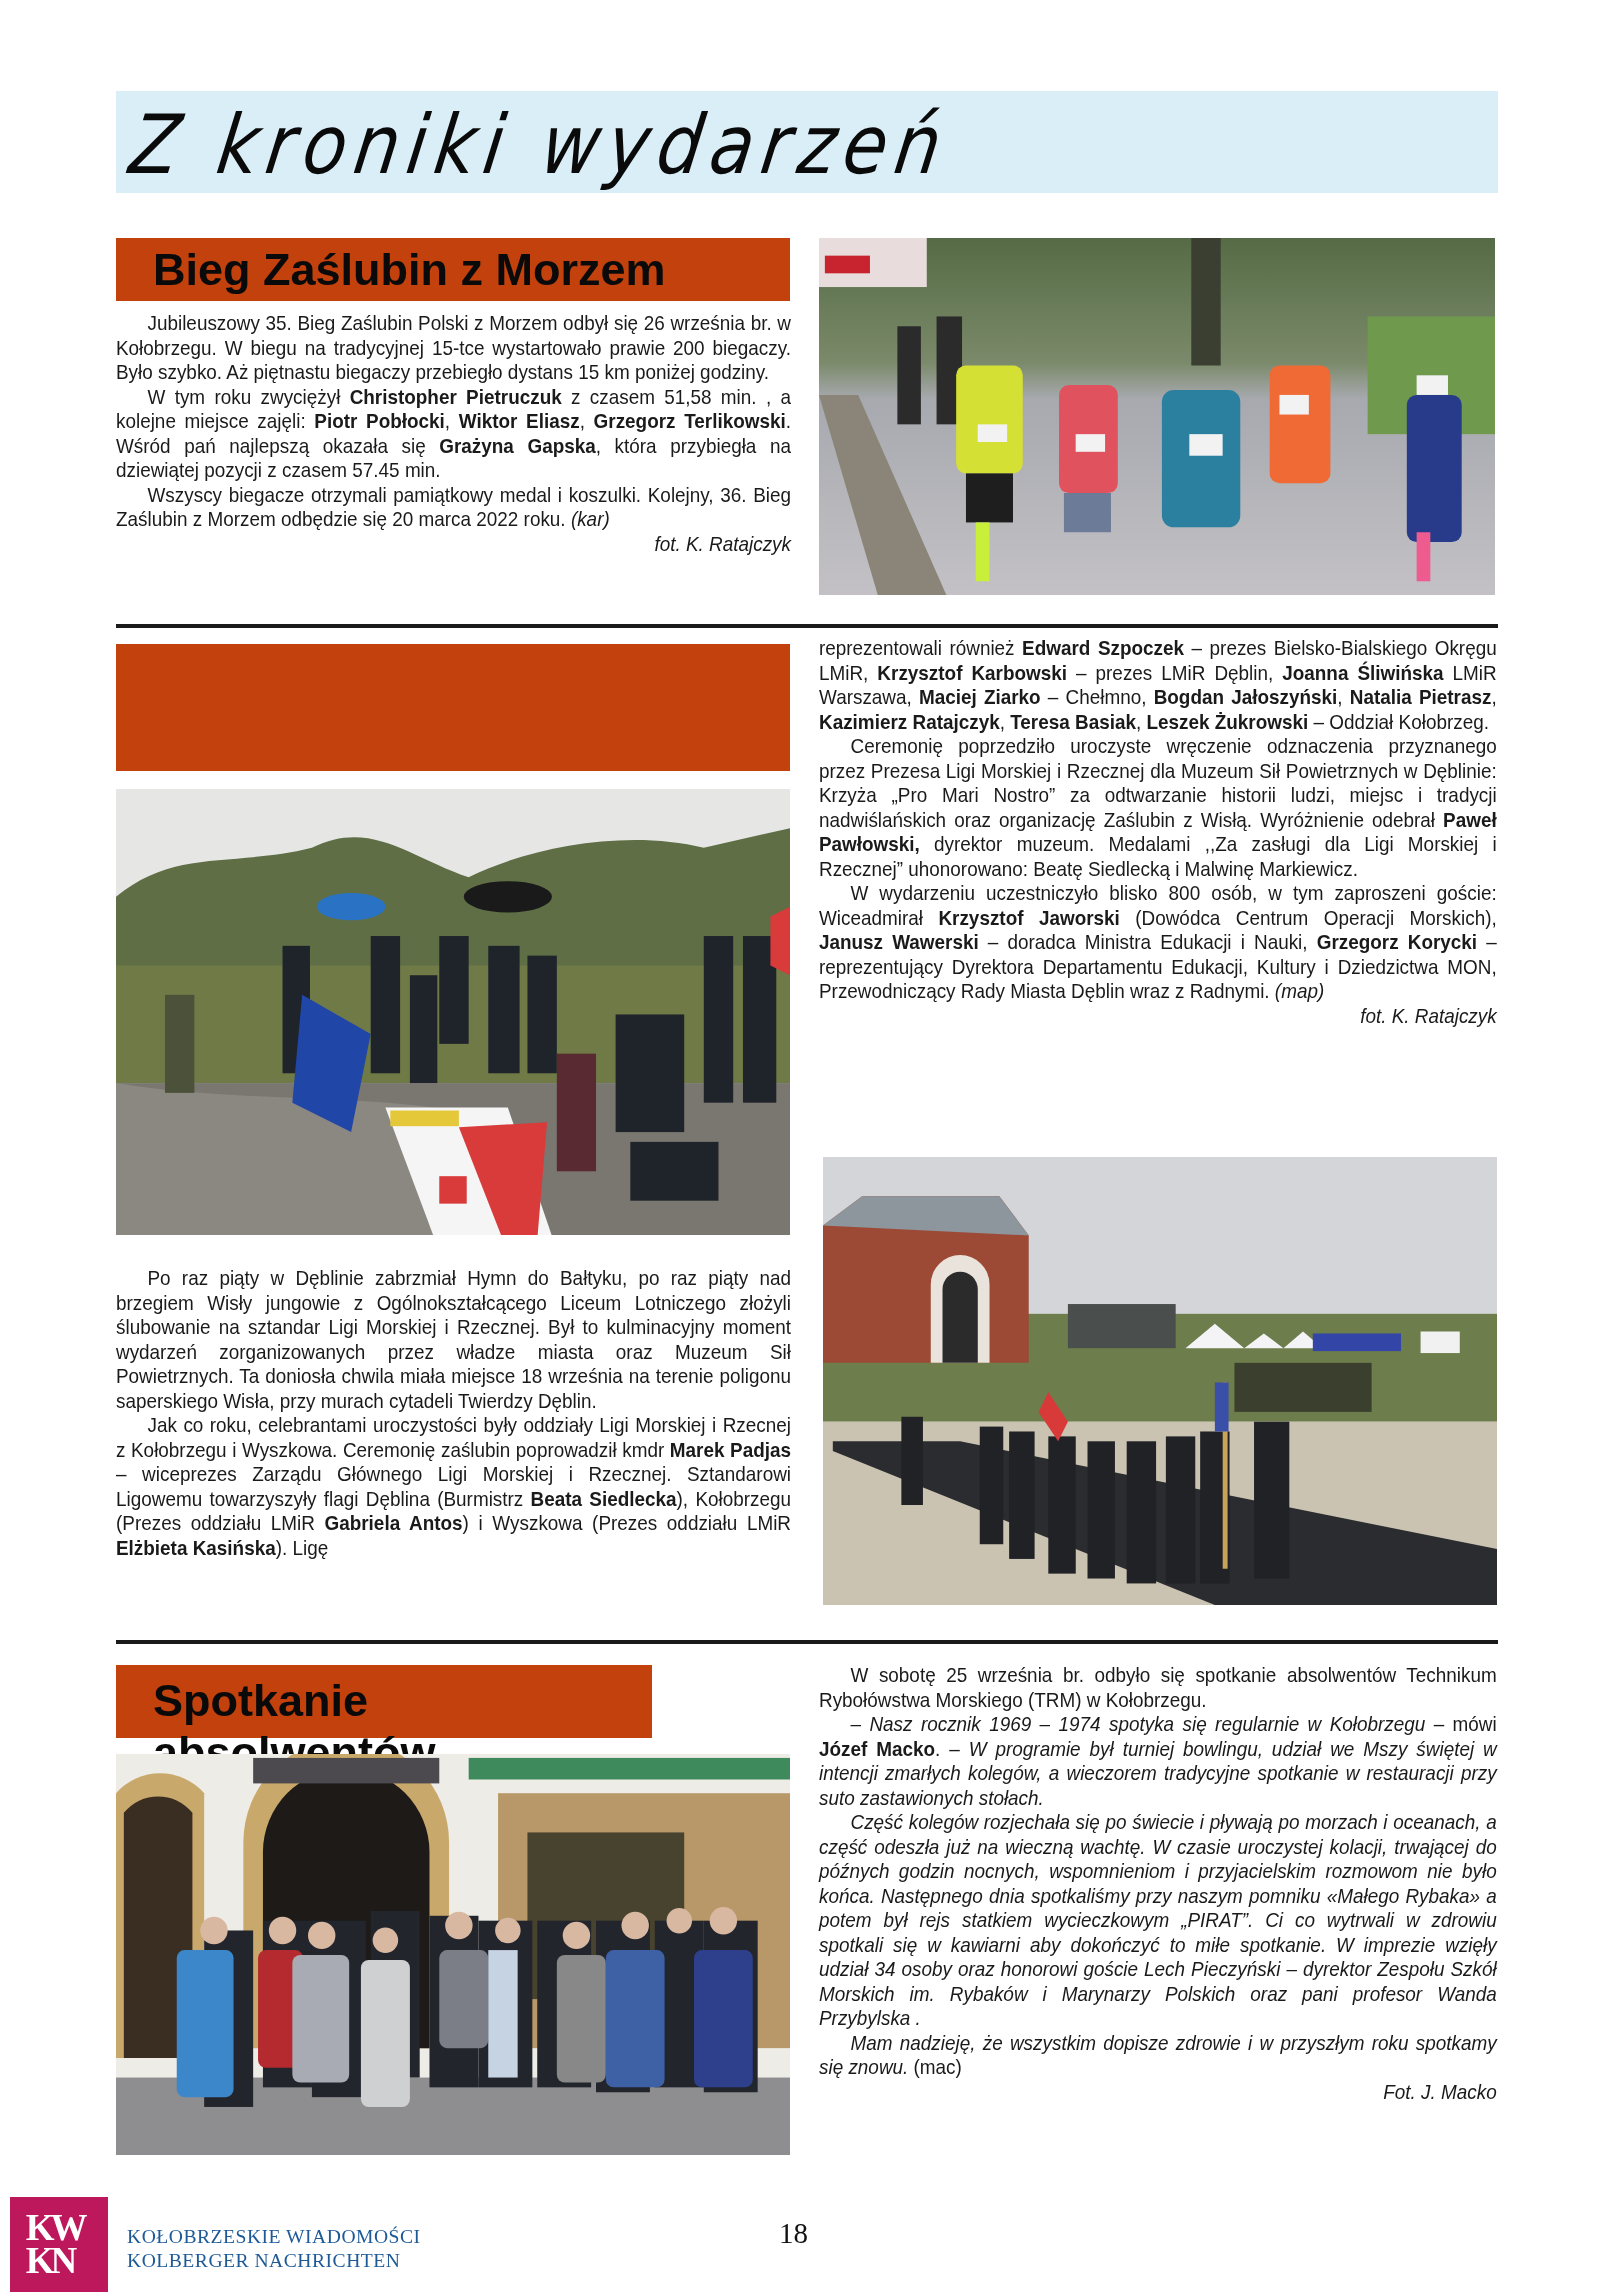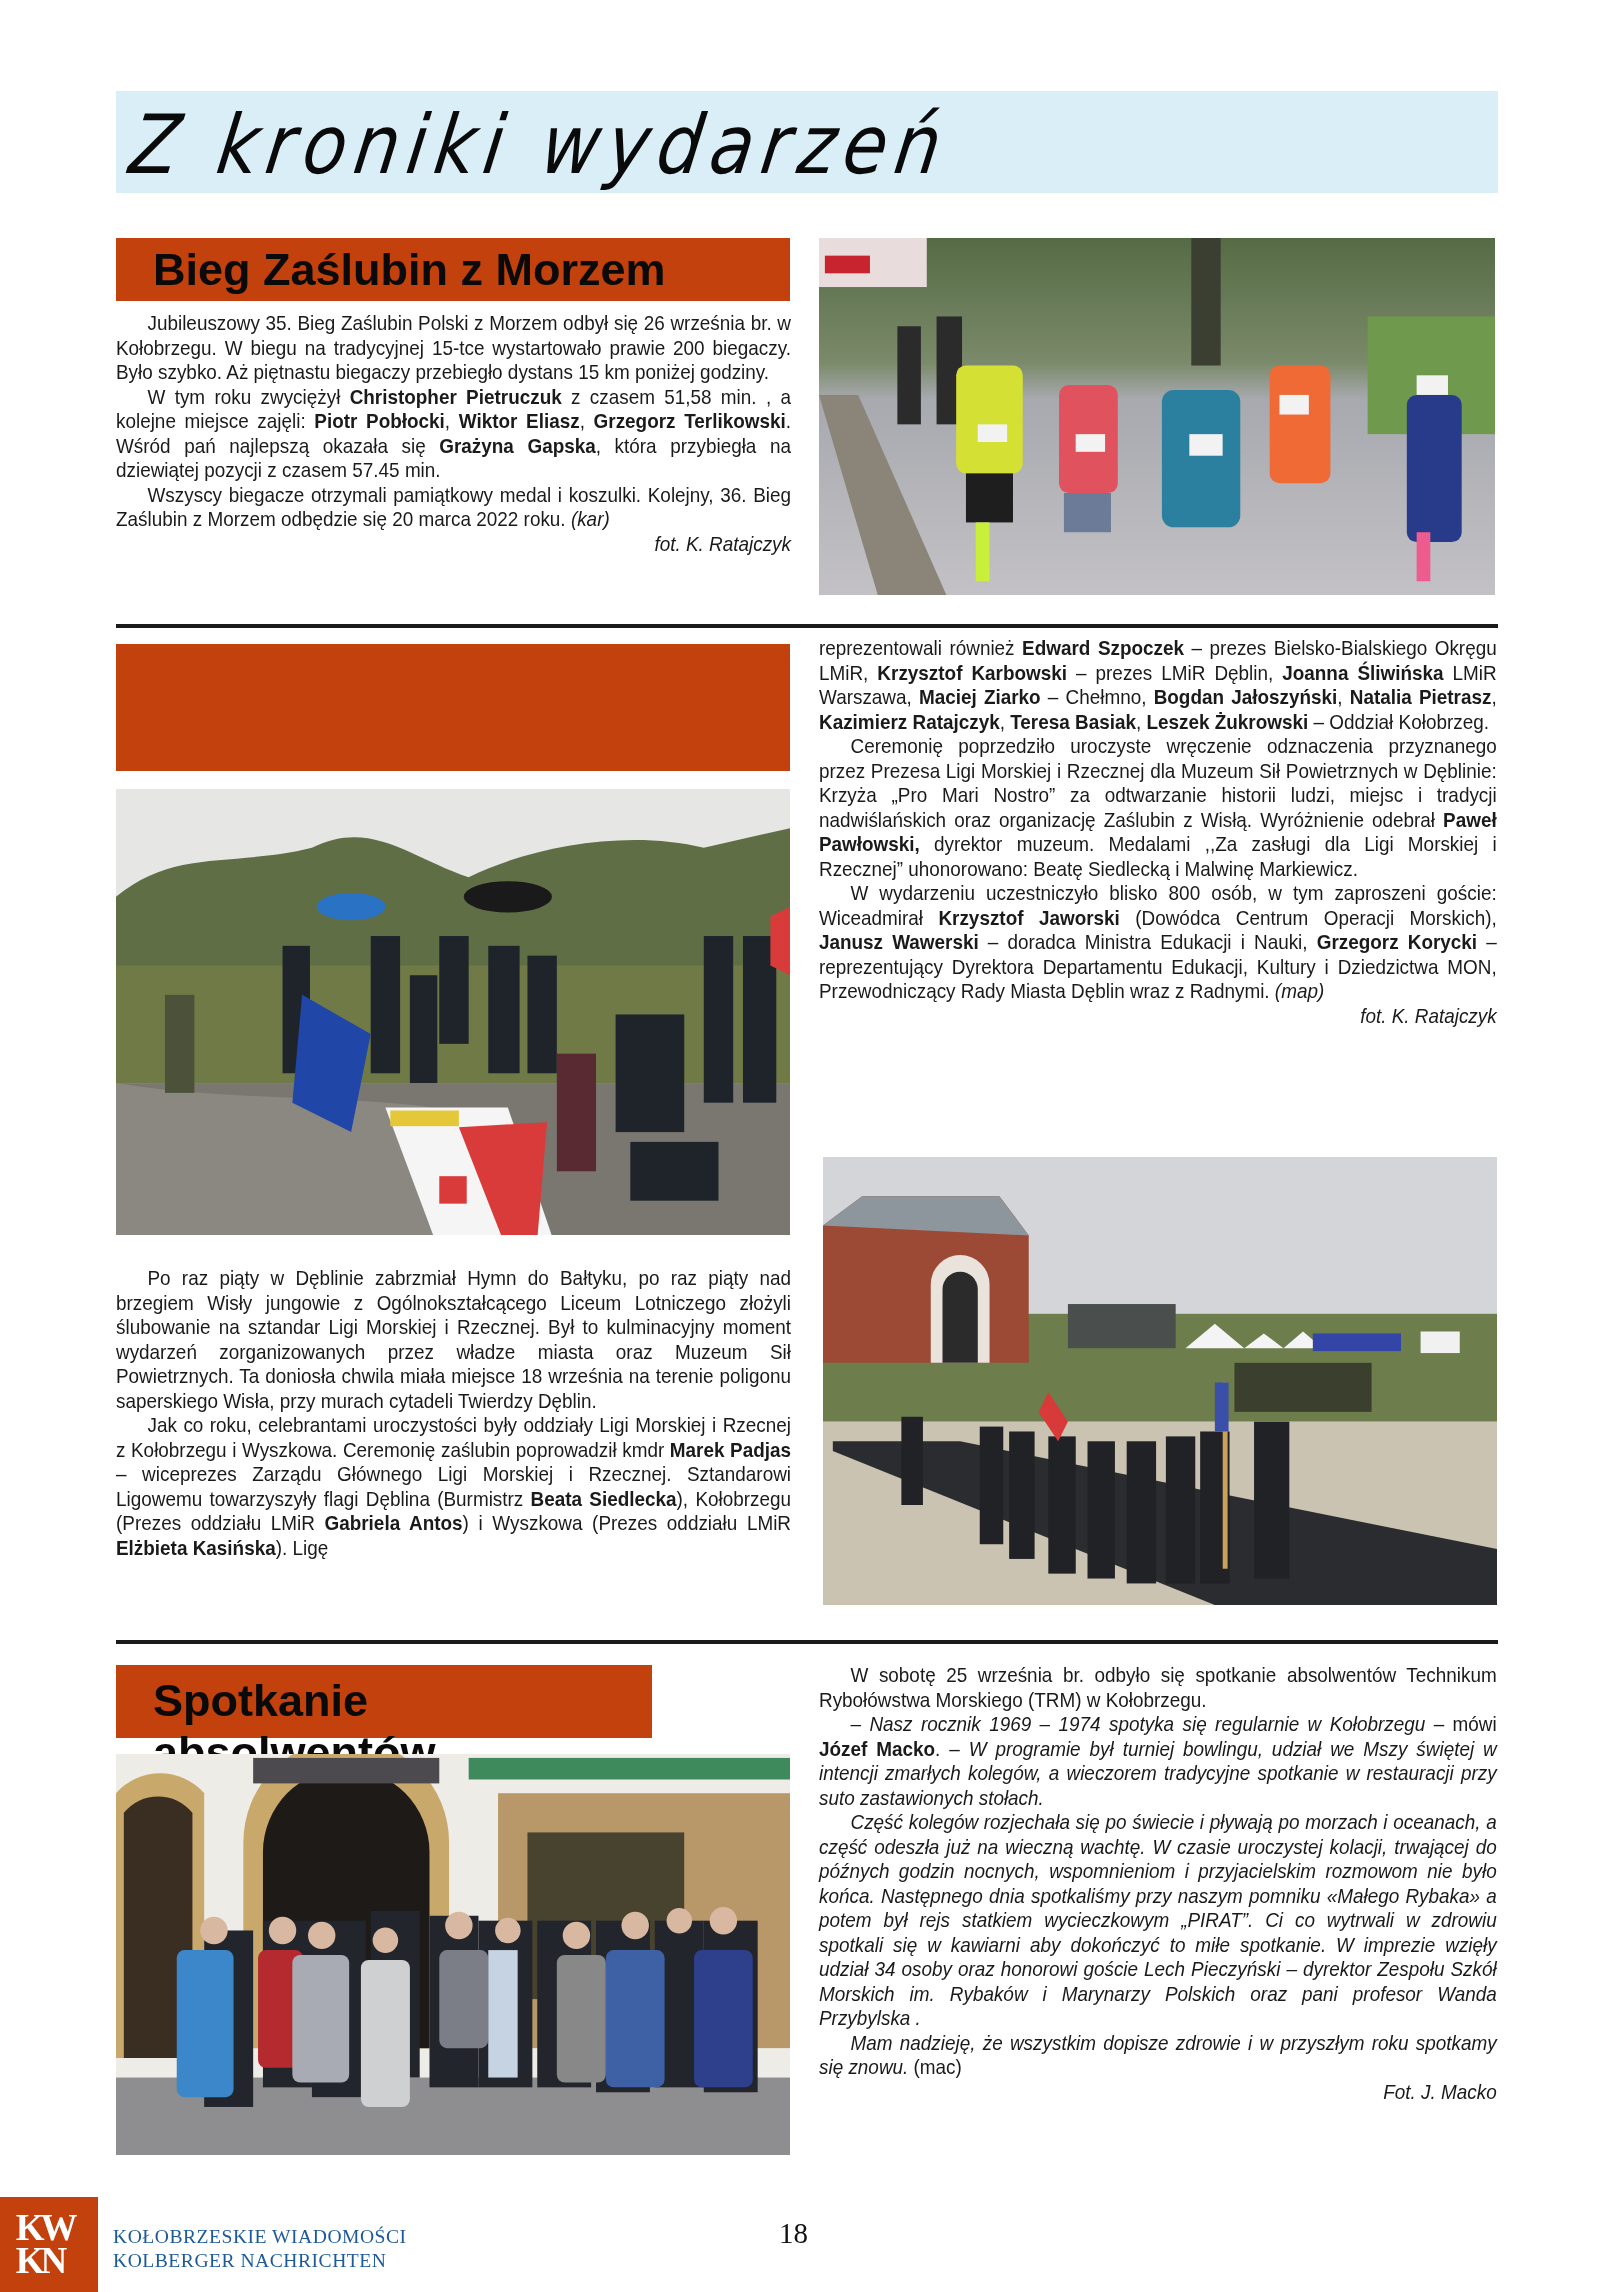--- a/index.html
+++ b/index.html
@@ -33,29 +33,29 @@
   .body-text b { font-weight: bold; }
   .body-text .credit { text-align: right; font-style: italic; text-indent: 0; }
 
   .rule {
     position: absolute; height: 3.9px; background: #1a1a1a;
   }
 
   .photo { position: absolute; overflow: hidden; }
 
   .footer-logo {
-    position: absolute; left: 0; top: 2197px; width: 98px; height: 96px;
-    background: #c2410c;
+    position: absolute; left: 10px; top: 2197px; width: 98px; height: 96px;
+    background: #be185d;
   }
   .footer-logo-text {
     position: absolute; left: 15.7px; top: 13.7px; font-family: "Liberation Serif", serif;
     font-size: 37px; line-height: 33px; color: #ffffff; letter-spacing: -3.9px; font-weight: bold;
   }
   .footer-name {
-    position: absolute; left: 113px; top: 2225px; font-family: "Liberation Serif", serif;
+    position: absolute; left: 127px; top: 2225px; font-family: "Liberation Serif", serif;
     font-size: 19.6px; line-height: 23.5px; color: #1e5a98; letter-spacing: 0.5px;
   }
   .page-number {
     position: absolute; left: 779px; top: 2217px; font-family: "Liberation Serif", serif;
     font-size: 29px; color: #111;
   }
 </style>
 </head>
 <body>
 

